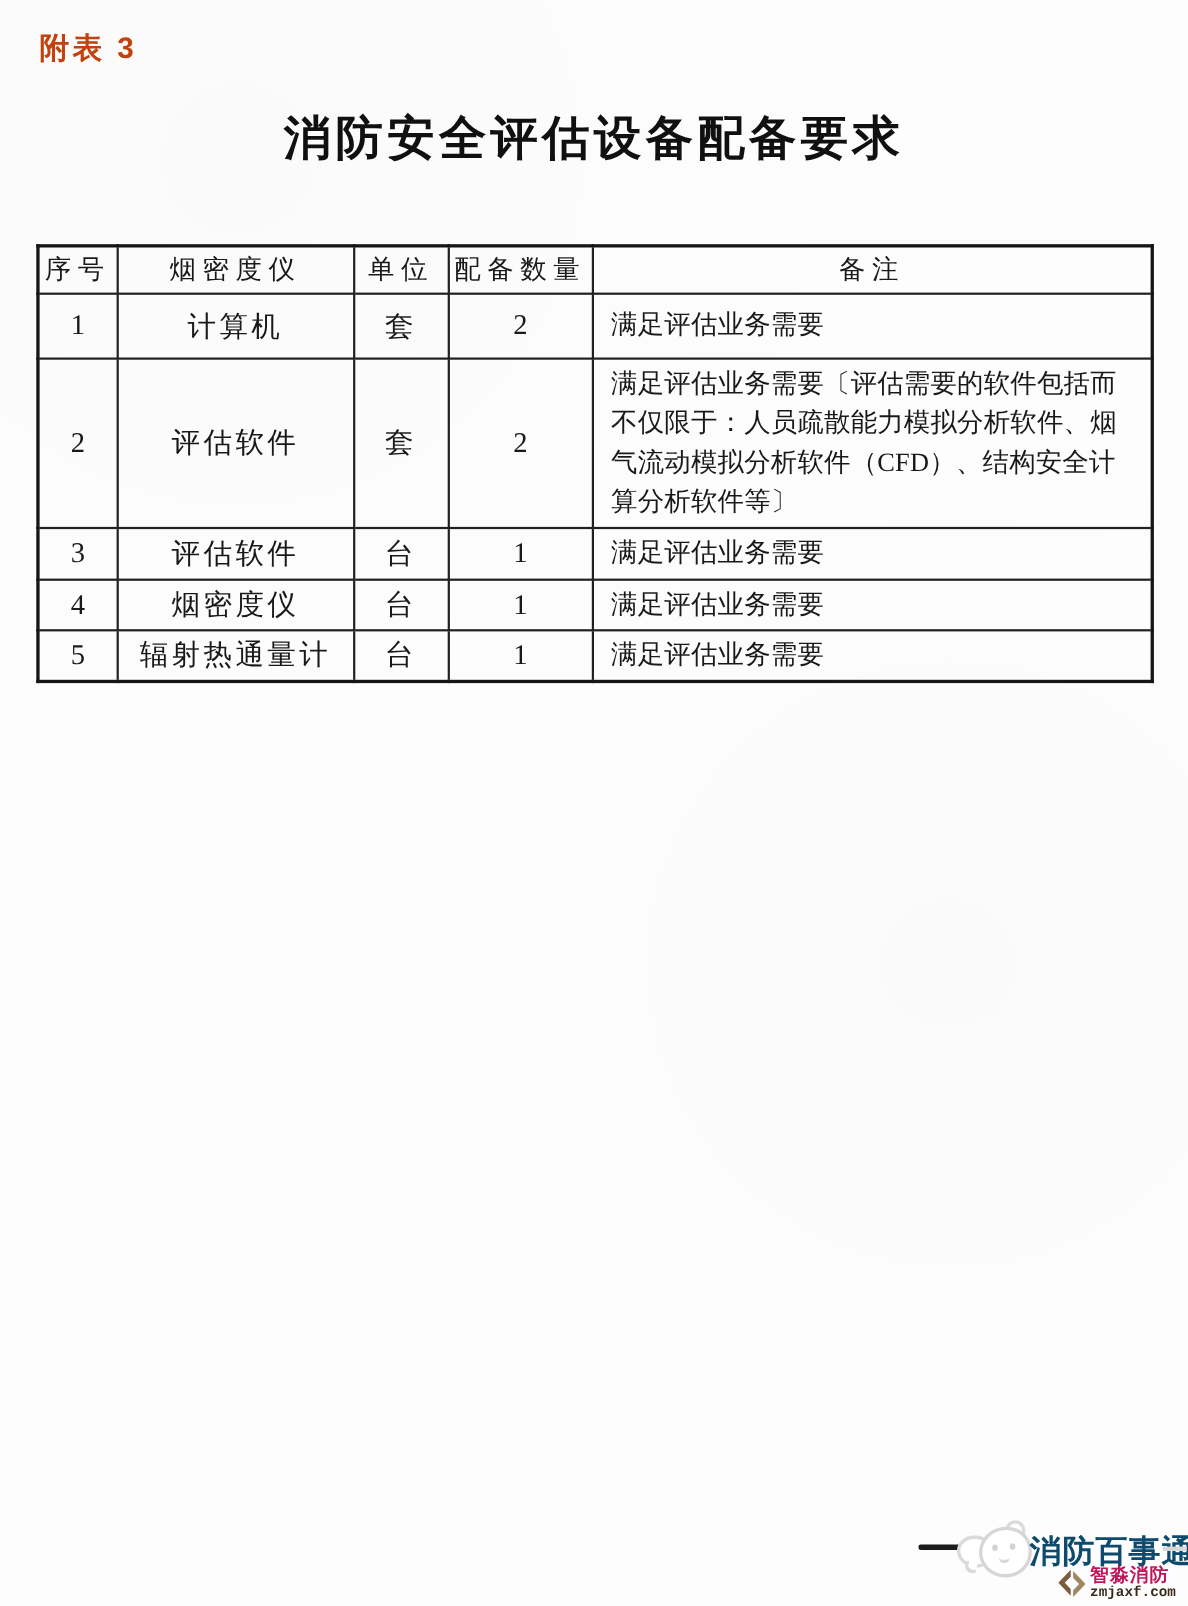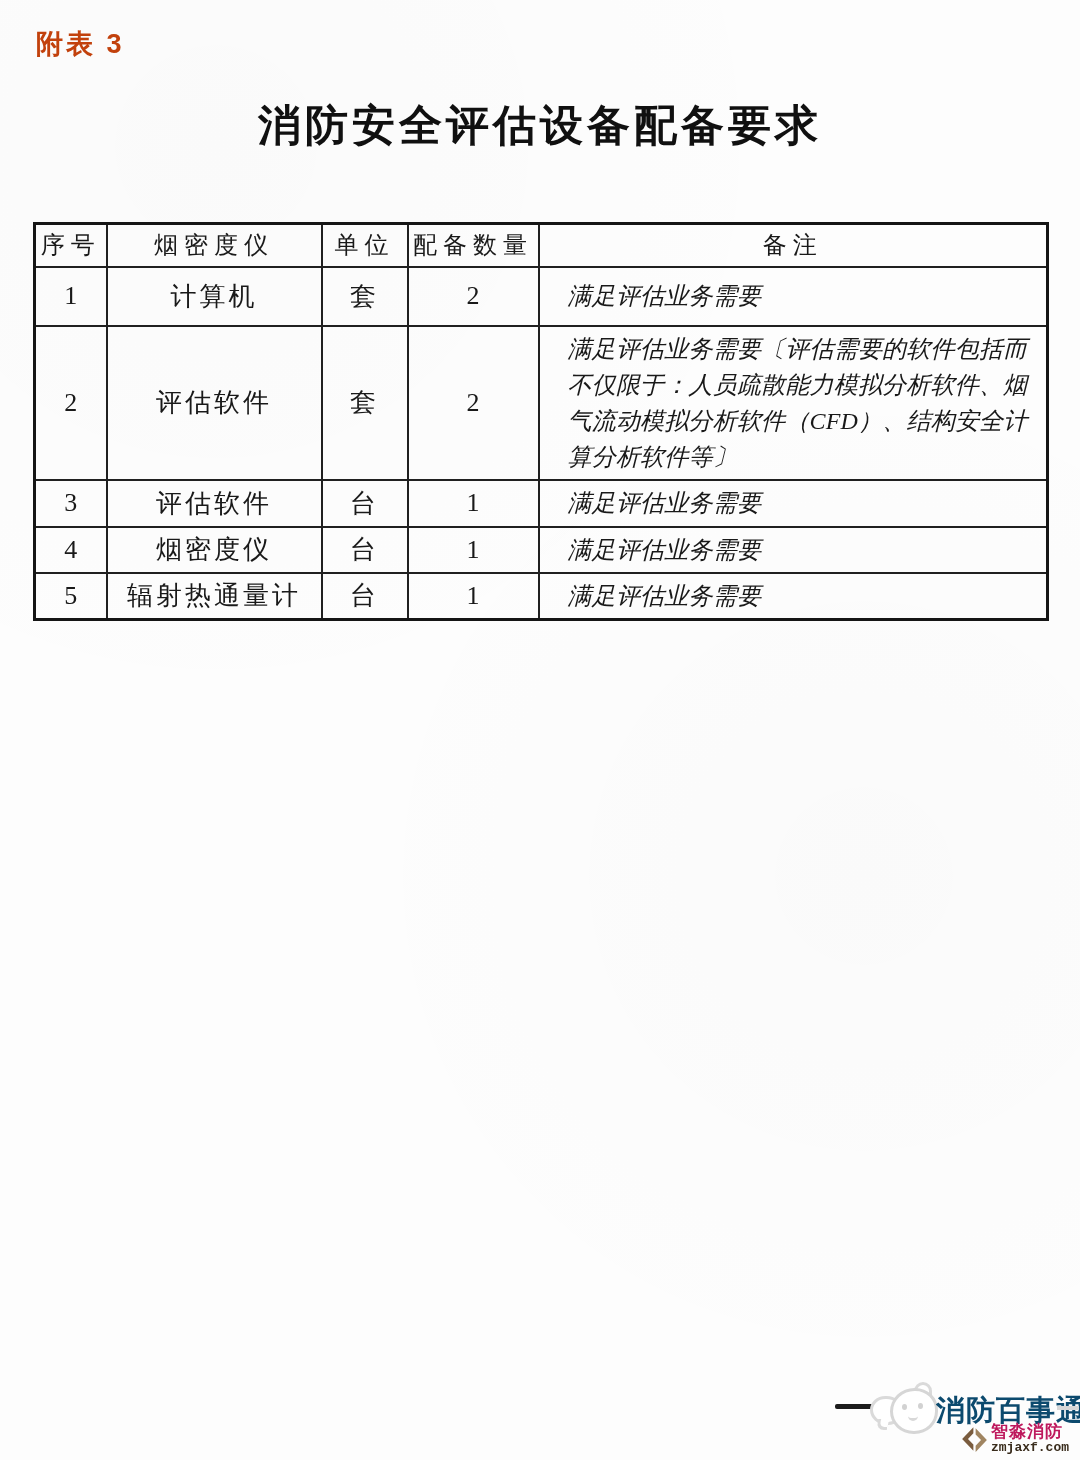--- a/index.html
+++ b/index.html
@@ -56,23 +56,22 @@
   tr.r-2     { height:146px; }
   tr.r-3     { height:47px; }
   tr.r-4     { height:46px; }
   tr.r-5     { height:46px; }
   td.c-no, td.c-name, td.c-unit, td.c-qty {
     text-align:center; font-size:26px; letter-spacing:3px; padding:0;
   }
   td.c-no, td.c-qty { font-size:26px; letter-spacing:0; }
   td.c-remark {
     text-align:left; font-size:24px; letter-spacing:0.2px;
-    line-height:36px; padding:4px 10px 4px 28px;
+    line-height:36px; padding:4px 10px 4px 16px;
     vertical-align:middle;
-    font-style:italic;
   }
 
   
   .page-dash {
     position:absolute; left:835px; top:1404px;
     width:38px; height:5px; background:#1c1c1c; border-radius:2px;
   }
   .mascot { position:absolute; left:870px; top:1382px; width:70px; height:62px; }
   .mascot .bubble-small {
     position:absolute; left:0px; top:14px; width:26px; height:23px;

